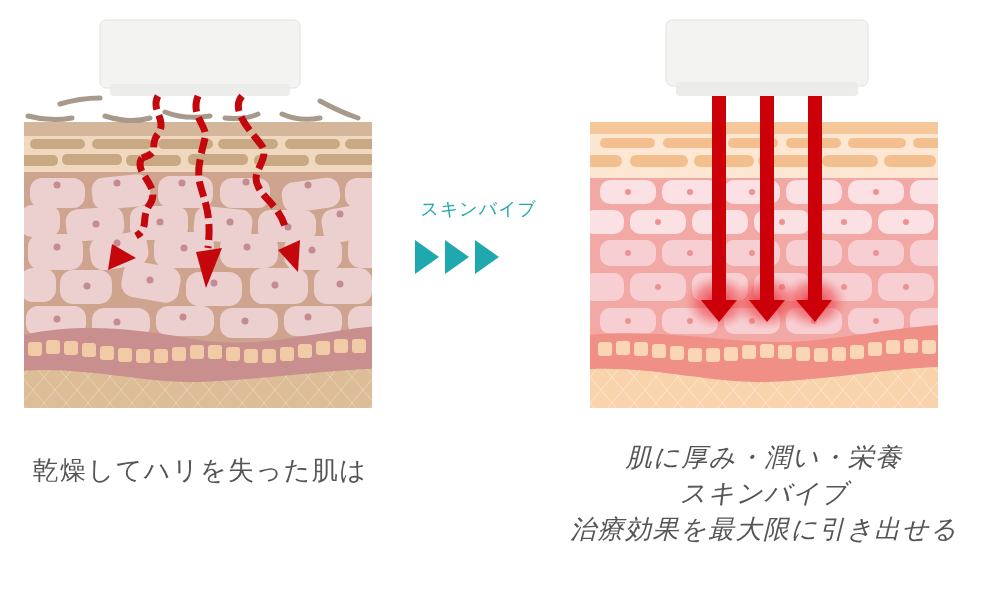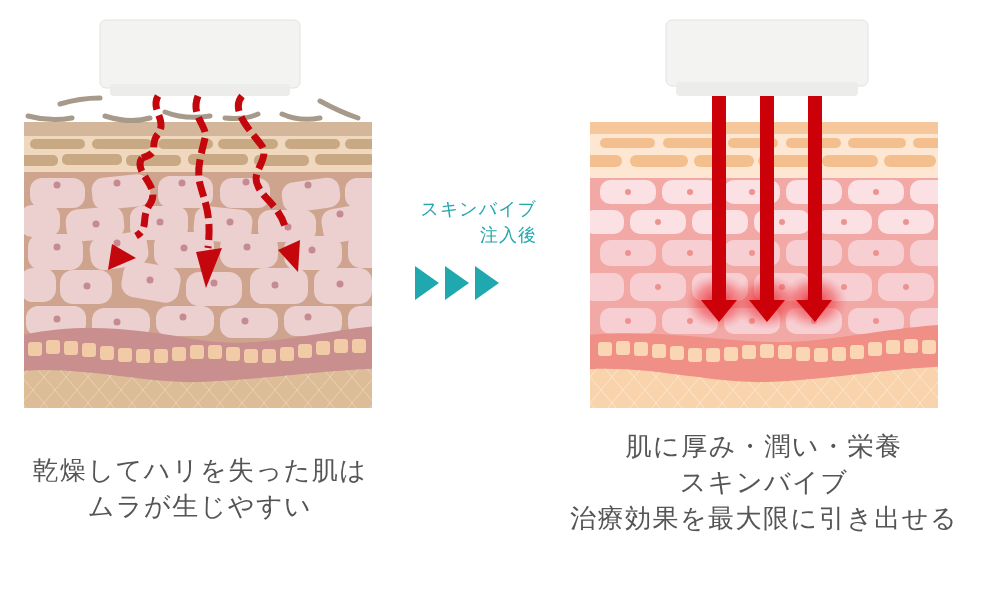--- a/index.html
+++ b/index.html
@@ -6,21 +6,21 @@
   body { width: 988px; height: 608px; position: relative; overflow: hidden;
          font-family: "DejaVu Sans", "Liberation Sans", sans-serif; }
   .panel { position: absolute; top: 0; width: 400px; height: 420px; }
   .panel svg { position: absolute; left: 0; top: 0; }
   #panel-before { left: 0; }
   #panel-after { left: 568px; }
   .caption { position: absolute; text-align: center; color: #555555;
              font-size: 26px; line-height: 36px; letter-spacing: 1.5px; }
   .caption div { white-space: nowrap; }
   #caption-before { left: 0; width: 400px; top: 452px; }
-  #caption-after { left: 540px; width: 448px; top: 428px; }
+  #caption-after { left: 540px; width: 448px; top: 439px; font-style: italic; }
   #middle { position: absolute; left: 377px; top: 196px; width: 160px; text-align: right; }
   #middle-label { color: #22a7ad; font-size: 18px; line-height: 26px; letter-spacing: 1px; }
   #middle-label div { white-space: nowrap; }
   #next-arrows { display: flex; justify-content: center; gap: 6px; margin-top: 18px; }
   .tri { width: 0; height: 0; border-top: 17px solid transparent; border-bottom: 17px solid transparent;
          border-left: 24px solid #1fa9ae; }
 </style>
 </head>
 <body>
 
@@ -167,21 +167,20 @@
       <polygon points="108,270 112,244 136,258"></polygon>
       <polygon points="196,252 222,248 206,288"></polygon>
       <polygon points="298,272 300,240 278,250"></polygon>
     </g>
   </svg>
 </div>
 
 <div id="middle">
   <div id="middle-label">
     <div>スキンバイブ</div>
-    <div>注入後</div>
   </div>
   <div id="next-arrows">
     <span class="tri"></span>
     <span class="tri"></span>
     <span class="tri"></span>
   </div>
 </div>
 
 <div class="panel" id="panel-after">
   <svg width="400" height="420" viewBox="0 0 400 420">
@@ -318,20 +317,19 @@
       <rect x="192" y="96" width="14" height="204"></rect>
       <polygon points="181,300 217,300 199,322"></polygon>
       <rect x="240" y="96" width="14" height="204"></rect>
       <polygon points="228,300 264,300 247,322"></polygon>
     </g>
   </svg>
 </div>
 
 <div class="caption" id="caption-before">
   <div>乾燥してハリを失った肌は</div>
-  <div>ムラが生じやすい</div>
 </div>
 
 <div class="caption" id="caption-after">
   <div>肌に厚み・潤い・栄養</div>
   <div>スキンバイブ</div>
   <div>治療効果を最大限に引き出せる</div>
 </div>
 
 </body></html>

